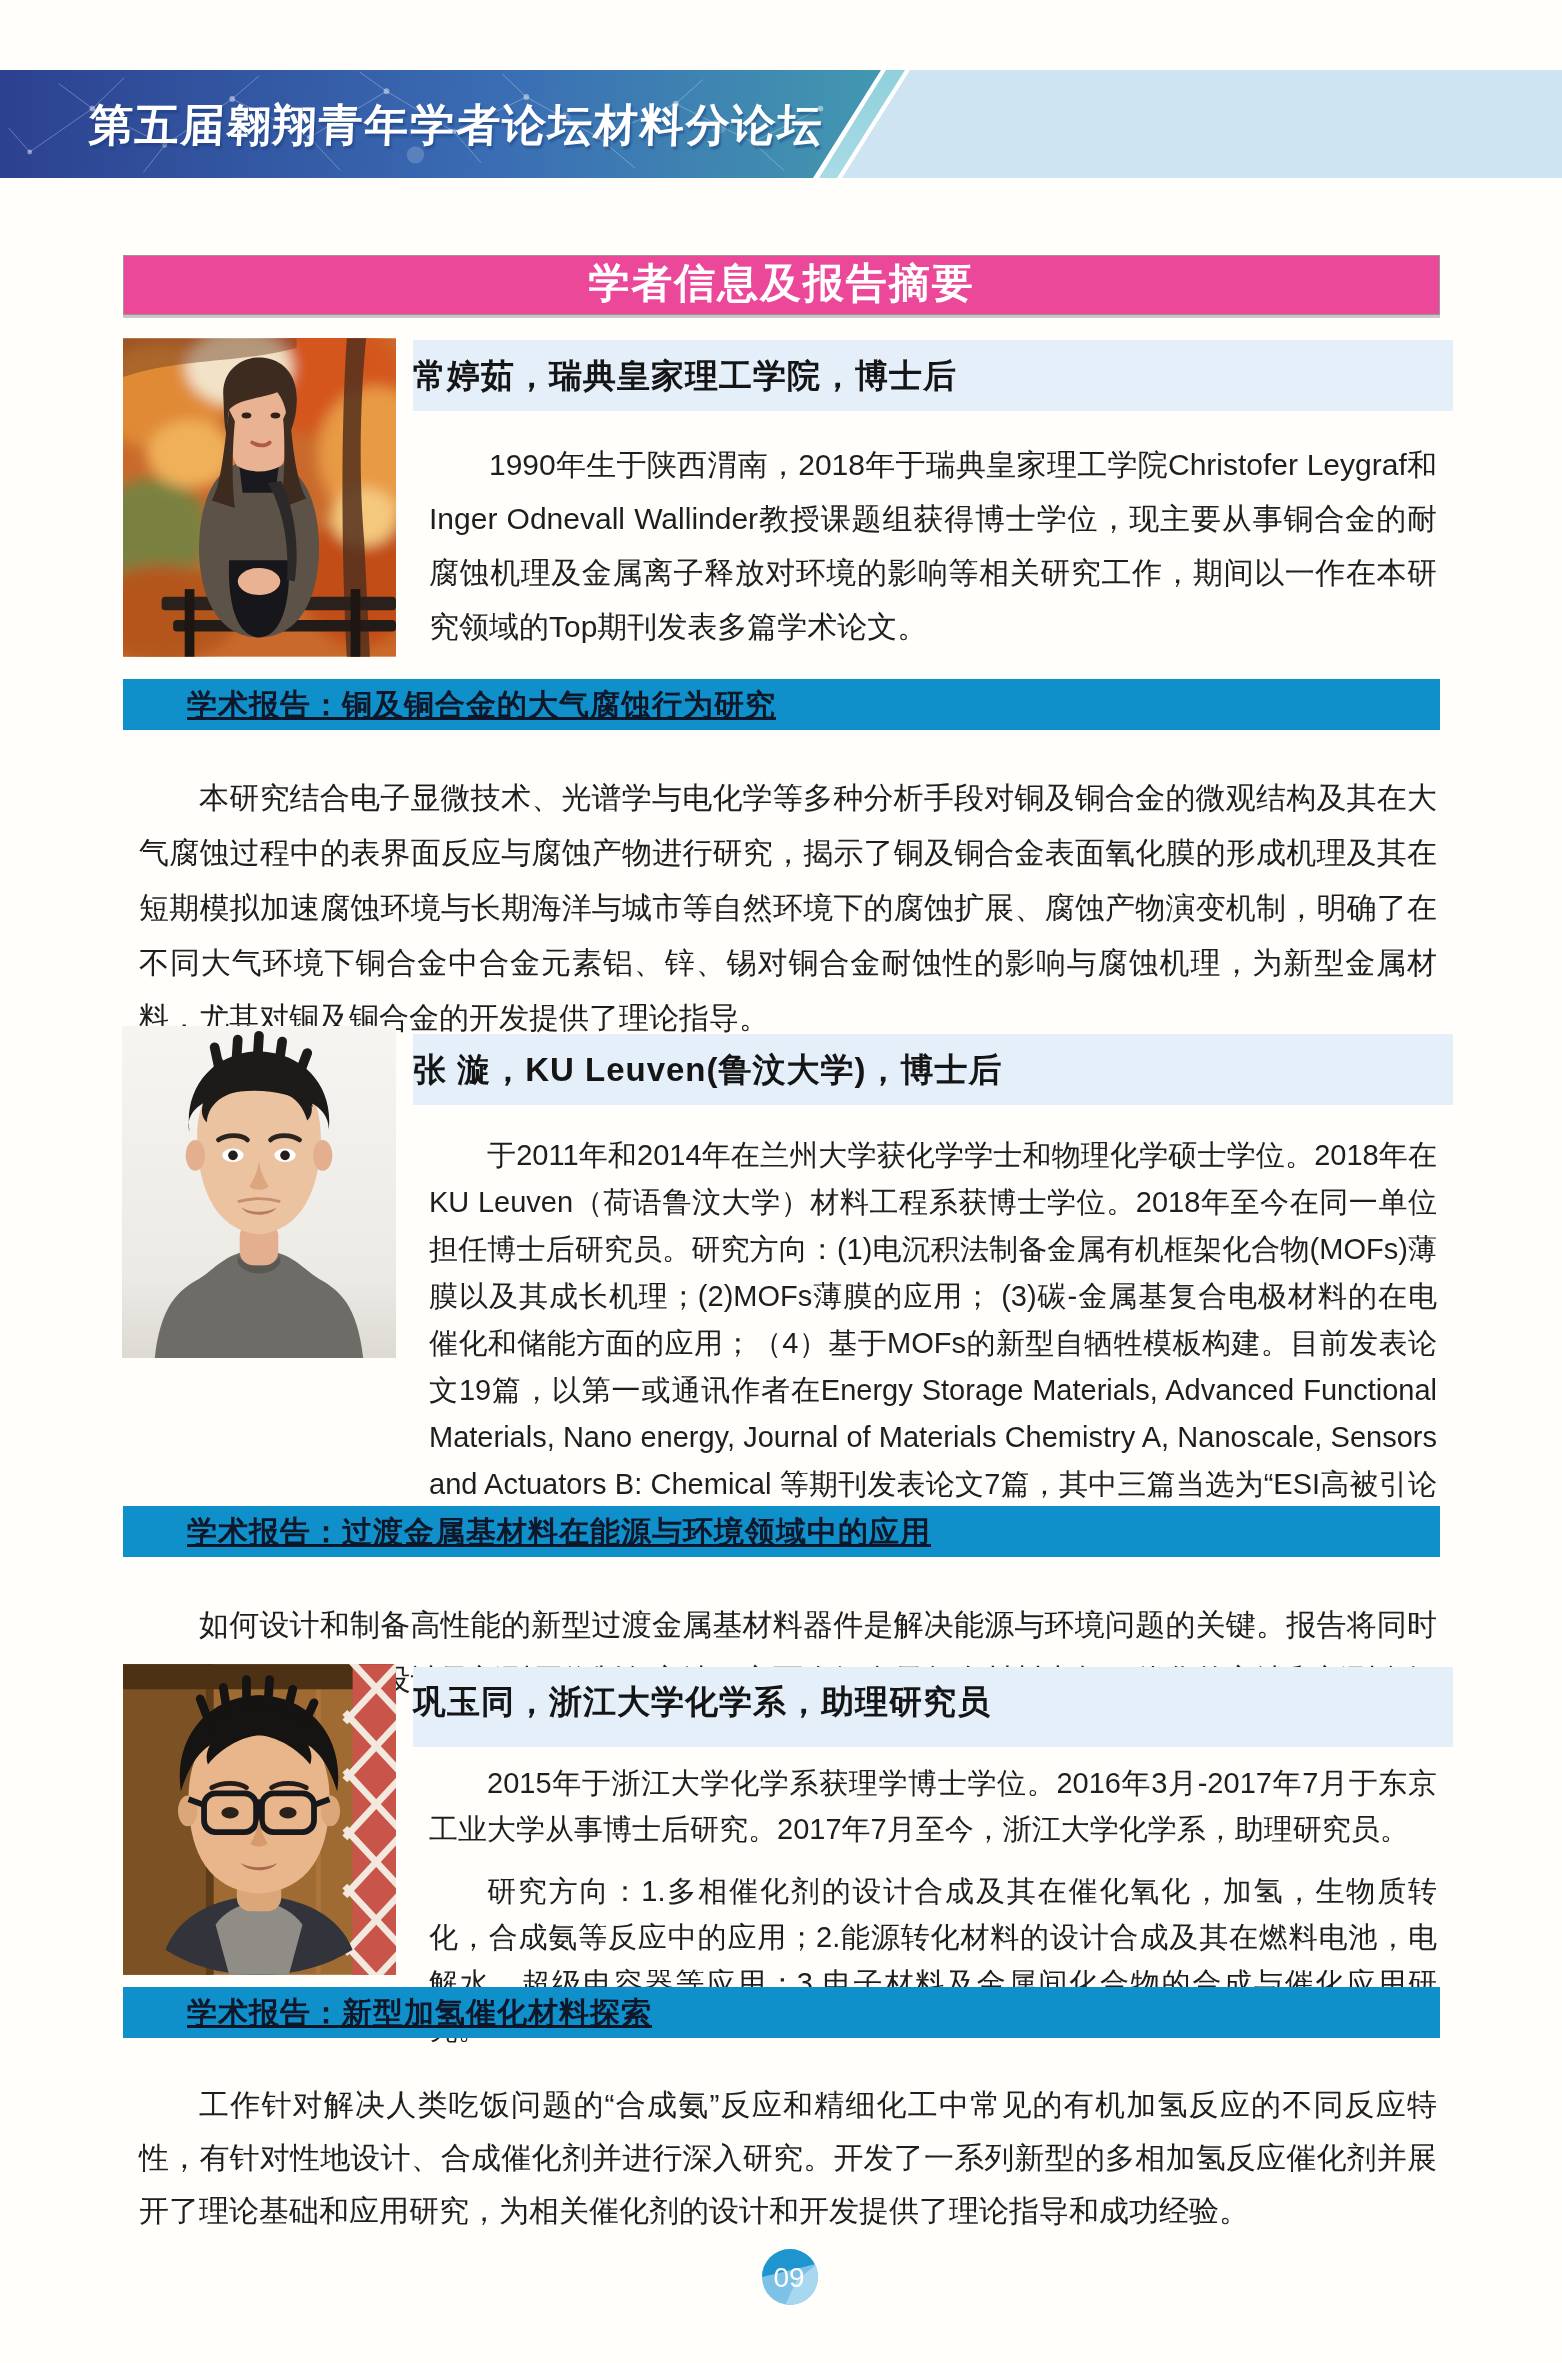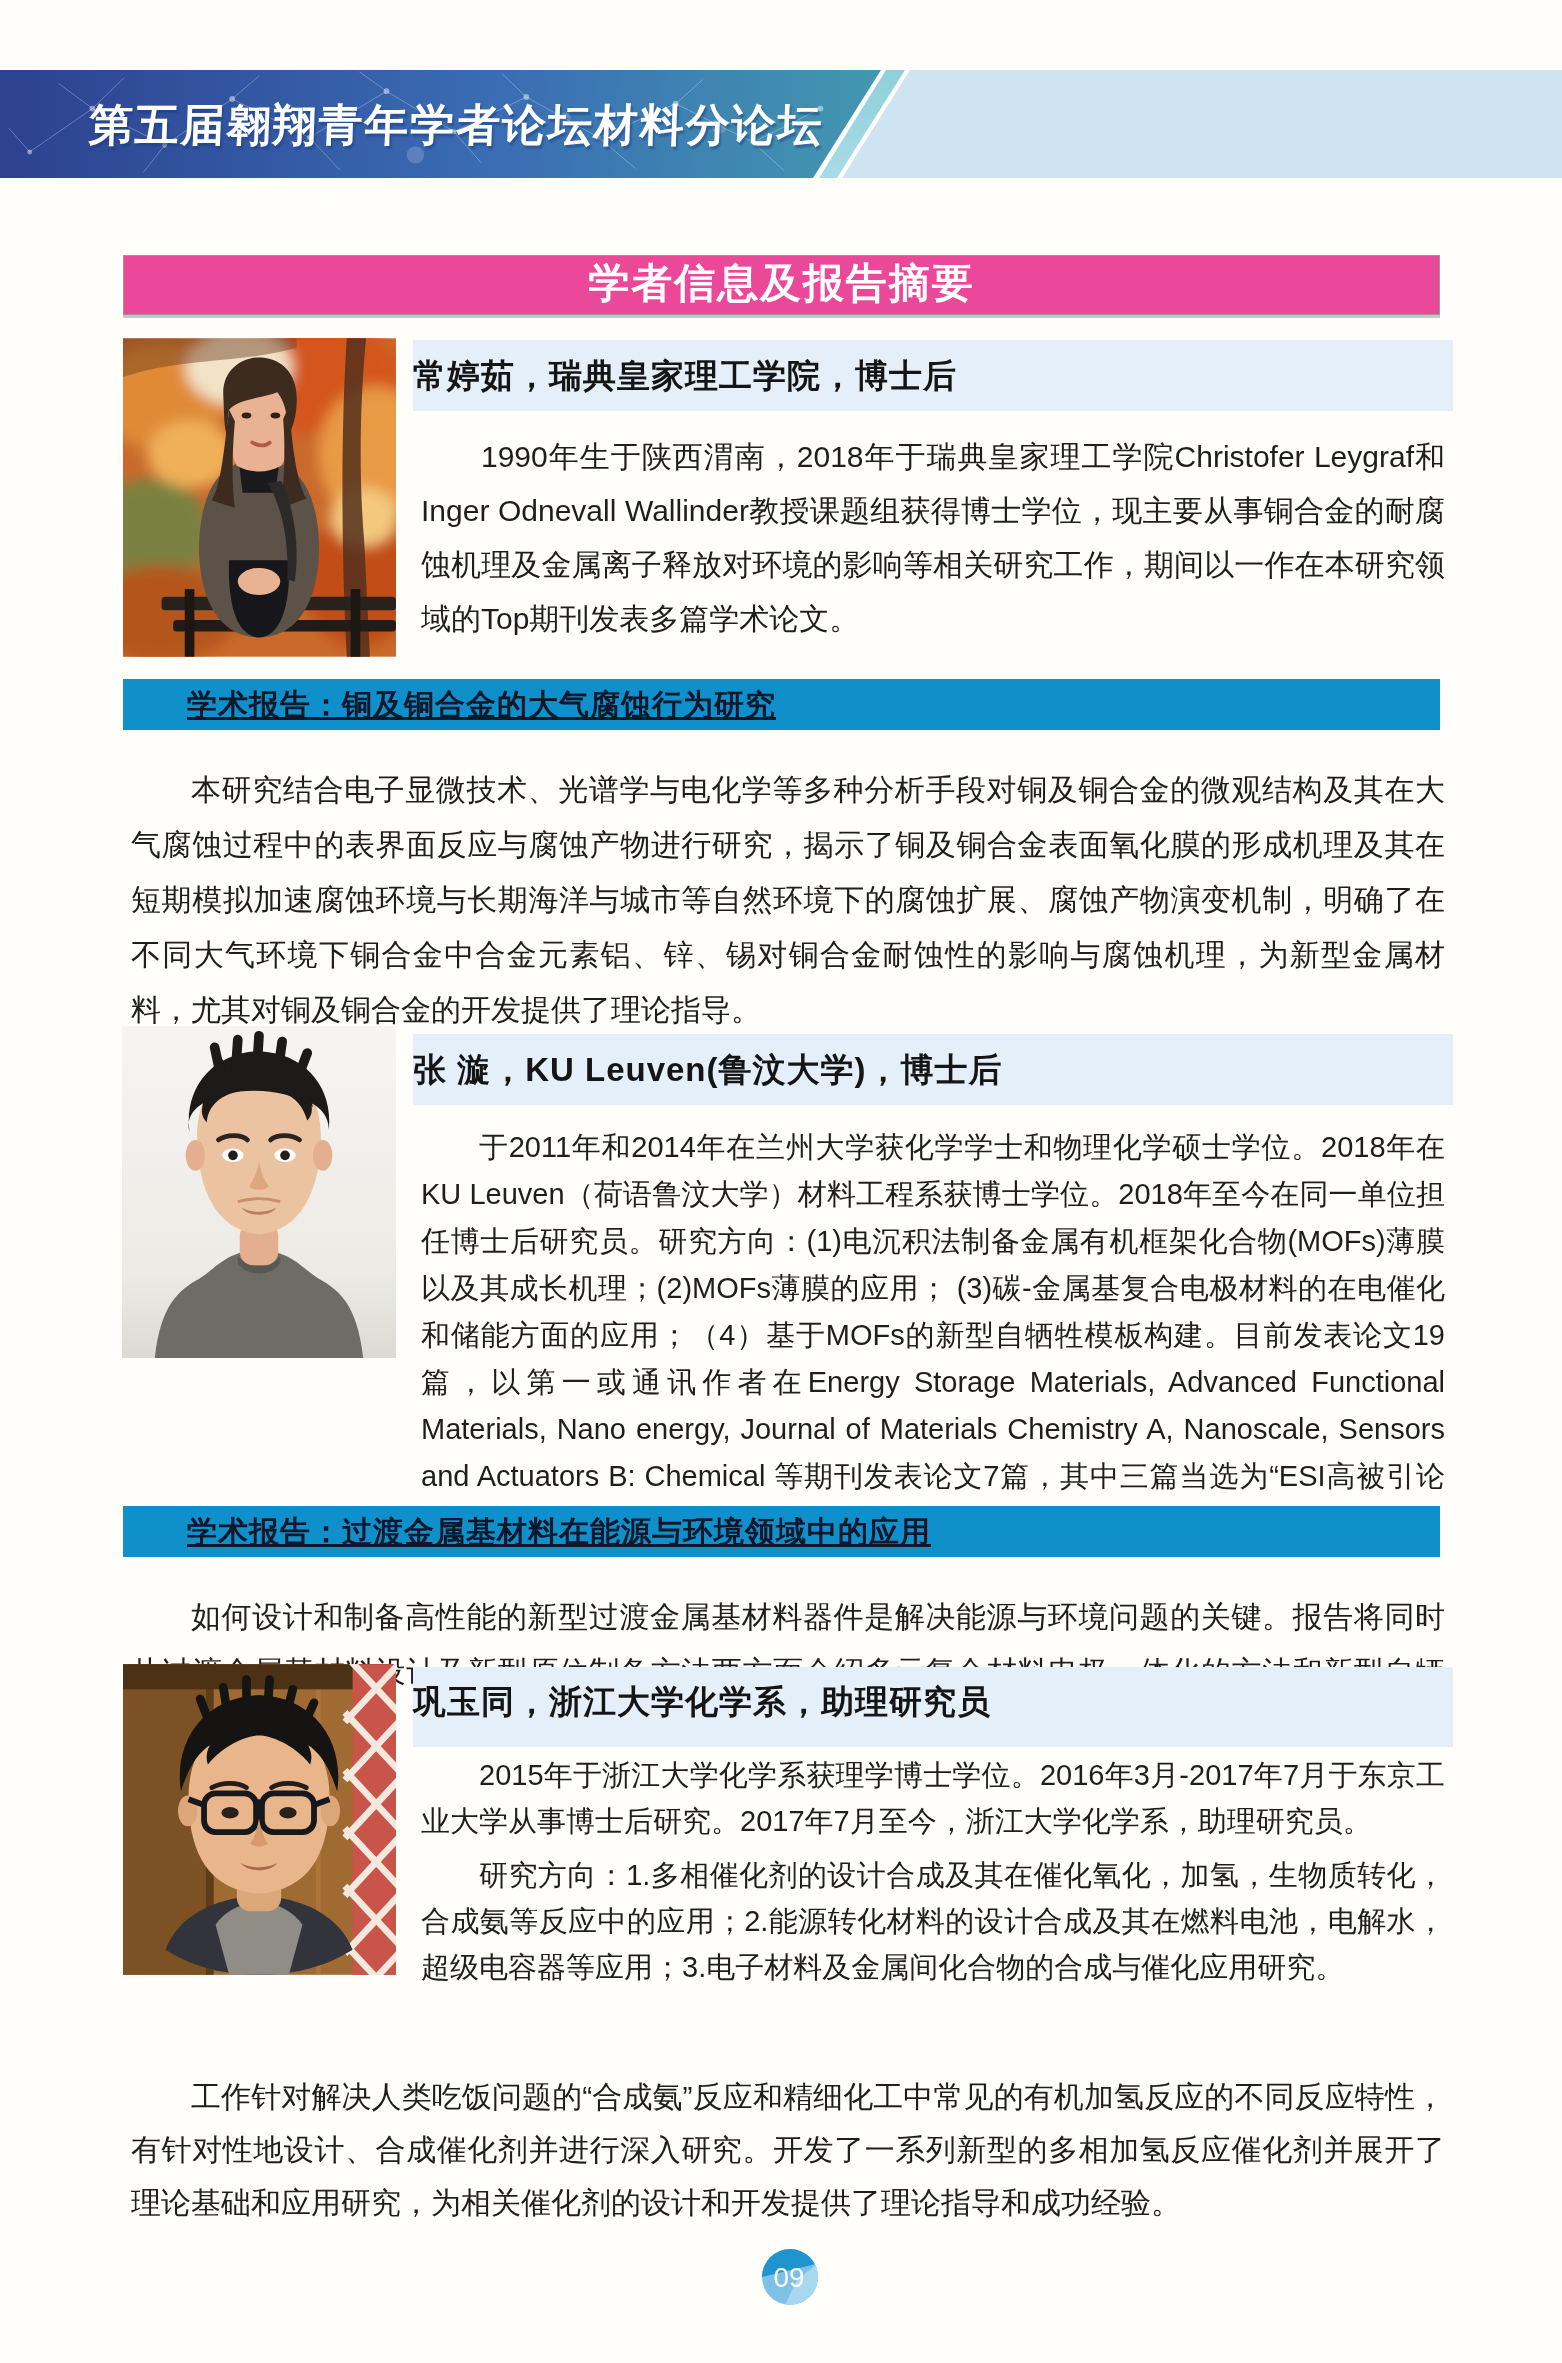--- a/index.html
+++ b/index.html
@@ -30,21 +30,21 @@
   
   .photo{position:absolute;overflow:hidden;}
   .photo svg{display:block;}
   .name-strip{position:absolute;left:413px;width:1040px;background:#e4eff9;}
   .name-strip span{display:block;font-weight:bold;color:#151515;
     font-size:33px;letter-spacing:1px;white-space:nowrap;}
   .report-bar{position:absolute;left:123px;width:1317px;height:51px;background:#0f90ca;}
   .report-bar span{display:block;padding-left:64px;line-height:51px;color:#0f172a;
     font-size:30px;font-weight:bold;letter-spacing:1px;white-space:nowrap;text-decoration:underline;}
   .body-text{position:absolute;color:#1e1e1e;text-align:justify;}
-  .body-text p{margin:8px;text-indent:2em;}
+  .body-text p{margin:16px;text-indent:2em;}
 
   .bio-1{left:413px;top:422px;width:1040px;font-size:30px;line-height:54px;}
   .abs-1{left:123px;top:754px;width:1330px;font-size:30px;line-height:55px;}
   .bio-2{left:413px;top:1116px;width:1040px;font-size:29px;line-height:47px;}
   .abs-2{left:123px;top:1581px;width:1330px;font-size:30px;line-height:55px;}
   .bio-3{left:413px;top:1744px;width:1040px;font-size:29px;line-height:46px;}
   .abs-3{left:123px;top:2062px;width:1330px;font-size:30px;line-height:53px;}
 
   
   .page-badge{position:absolute;left:762px;top:2249px;width:56px;height:56px;}
@@ -227,20 +227,23 @@
       <path d="M122,206 C134,212 148,212 160,206 C152,216 130,216 122,206 Z" fill="#a8684f"></path>
     </svg>
   </div>
   <div class="name-strip" style="top:1667px;height:80px;">
     <span style="line-height:70px;">巩玉同，浙江大学化学系，助理研究员</span>
   </div>
   <div class="body-text bio-3">
     <p>2015年于浙江大学化学系获理学博士学位。2016年3月-2017年7月于东京工业大学从事博士后研究。2017年7月至今，浙江大学化学系，助理研究员。</p>
     <p>研究方向：1.多相催化剂的设计合成及其在催化氧化，加氢，生物质转化，合成氨等反应中的应用；2.能源转化材料的设计合成及其在燃料电池，电解水，超级电容器等应用；3.电子材料及金属间化合物的合成与催化应用研究。</p>
   </div>
+  <div class="report-bar" style="top:1987px;">
+    <span>学术报告：新型加氢催化材料探索</span>
+  </div>
   <div class="body-text abs-3">
     <p>工作针对解决人类吃饭问题的“合成氨”反应和精细化工中常见的有机加氢反应的不同反应特性，有针对性地设计、合成催化剂并进行深入研究。开发了一系列新型的多相加氢反应催化剂并展开了理论基础和应用研究，为相关催化剂的设计和开发提供了理论指导和成功经验。</p>
   </div>
 
   <div class="page-badge">
     <svg width="56" height="56" viewBox="0 0 58 58">
       <defs>
           <clipPath id="bc">
             <circle cx="29" cy="29" r="29"></circle>
           </clipPath>

